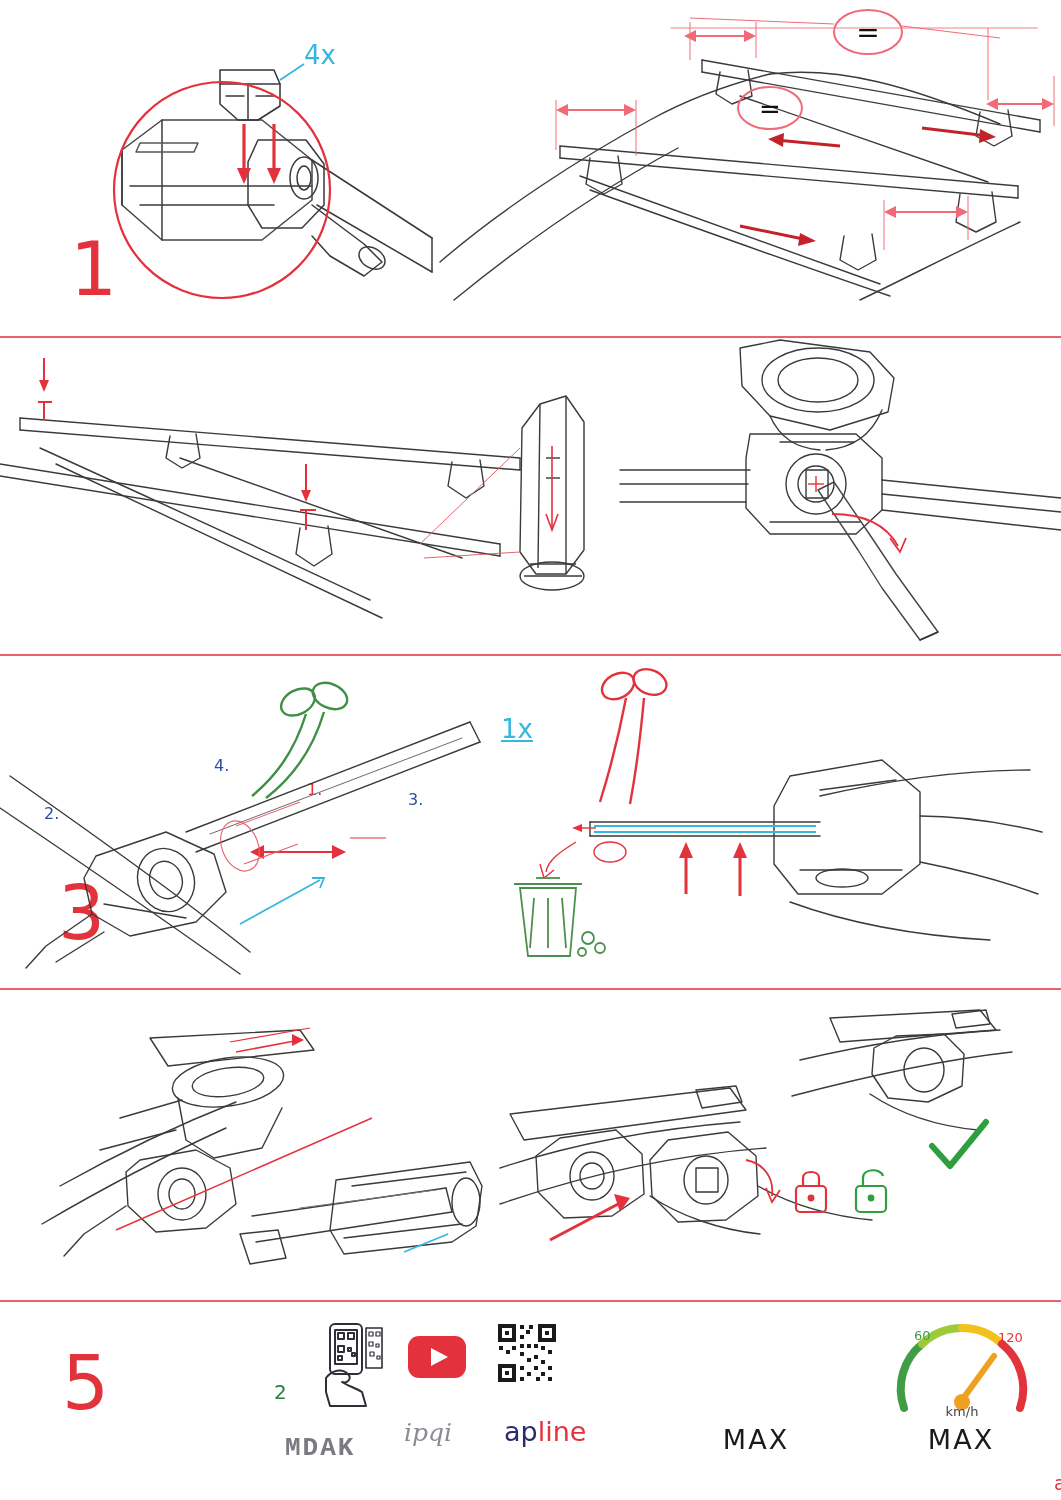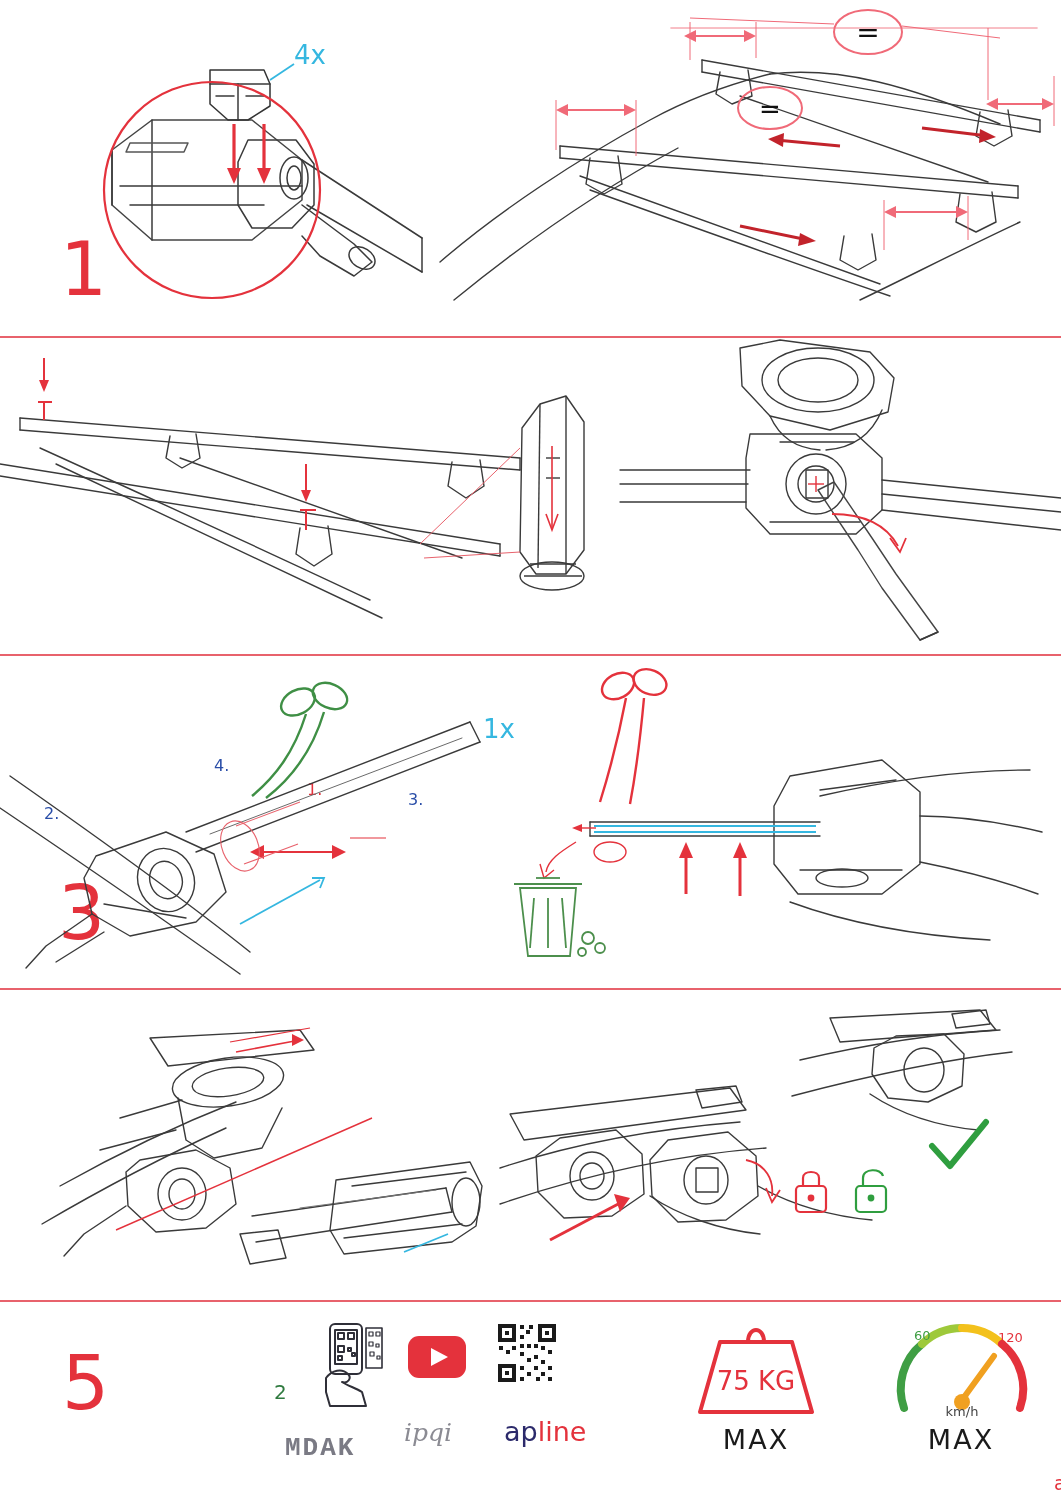--- a/index.html
+++ b/index.html
@@ -32,21 +32,21 @@
   .rule.r1 { top: 336px; }
   .rule.r2 { top: 654px; }
   .rule.r3 { top: 988px; }
   .rule.r4 { top: 1300px; }
 
   
   .panel {
     position: absolute;
     box-sizing: border-box;
   }
-  .p1 { left: 2px;    top: 0;    width: 440px; height: 336px; }
+  .p1 { left: 12px;    top: 0;    width: 440px; height: 336px; }
   .p2 { left: 440px; top: 0;   width: 621px; height: 336px; }
   .p3 { left: 0;    top: 338px; width: 620px; height: 316px; }
   .p4 { left: 620px; top: 338px; width: 441px; height: 316px; }
   .p5 { left: 0;    top: 656px; width: 490px; height: 332px; }
   .p6 { left: 490px; top: 656px; width: 571px; height: 332px; }
   .p7 { left: 0;    top: 990px; width: 500px; height: 310px; }
   .p8 { left: 500px; top: 990px; width: 561px; height: 310px; }
 
   
   .stepnum {
@@ -359,21 +359,21 @@
         <path d="M306 126 L306 158"></path>
         <path d="M301 152 L306 164 L311 152 Z" stroke="none"></path>
         <path d="M300 172 L316 172"></path>
         <path d="M306 172 L306 192"></path>
       </g>
     </svg>
     <div class="small-label" style="left:307px; top:442px; color:#e4323c;">1.</div>
     <div class="small-label" style="left:44px; top:466px;">2.</div>
     <div class="small-label" style="left:408px; top:452px;">3.</div>
     <div class="small-label" style="left:214px; top:418px;">4.</div>
-    <div class="cyan-label" style="left:483px; top:376px;">1x</div>
+    <div class="cyan-label" style="left:501px; top:376px;text-decoration:underline;">1x</div>
     <div class="stepnum n3">3</div>
   </div>
 
   <div class="panel p4">
     <svg width="441" height="316" viewBox="0 0 441 316">
       <g fill="none" stroke="#3a3a3a" stroke-width="1.4" stroke-linejoin="round" stroke-linecap="round">
 
         <path d="M120 10 L160 2 L250 14 L274 40 L268 74 L210 92 L150 78 L122 48 Z"></path>
         <ellipse cx="198" cy="42" rx="56" ry="32"></ellipse>
         <ellipse cx="198" cy="42" rx="40" ry="22"></ellipse>
@@ -688,27 +688,20 @@
   <div class="logo-mdak">
     <span>MDAK</span>
   </div>
   <div class="logo-ipqi">
     <span>ipqi</span>
   </div>
   <div class="logo-apline">
     <span>ap</span><span class="l">line</span>
   </div>
 
-  <div class="weight-wrap">
-    <svg width="140" height="100" viewBox="0 0 140 100">
-      <path d="M34 24 L106 24 L126 94 L14 94 Z" fill="none" stroke="#e4323c" stroke-width="4" stroke-linejoin="round"></path>
-      <path d="M62 24 C62 8 78 8 78 24" fill="none" stroke="#e4323c" stroke-width="4"></path>
-      <text x="70" y="72" text-anchor="middle" font-family="DejaVu Sans" font-size="26" fill="#e4323c">75 KG</text>
-    </svg>
-  </div>
   <div class="weight-label">MAX</div>
 
   <div class="speed-wrap">
     <svg width="150" height="104" viewBox="0 0 150 104">
       <path d="M18 92 A58 58 0 0 1 36 28" fill="none" stroke="#3f9e44" stroke-width="8" stroke-linecap="round"></path>
       <path d="M36 28 A58 58 0 0 1 76 12" fill="none" stroke="#9ec93a" stroke-width="8" stroke-linecap="round"></path>
       <path d="M76 12 A58 58 0 0 1 116 28" fill="none" stroke="#f3c11c" stroke-width="8" stroke-linecap="round"></path>
       <path d="M116 28 A58 58 0 0 1 134 92" fill="none" stroke="#e4323c" stroke-width="8" stroke-linecap="round"></path>
       <text x="28" y="24" font-family="DejaVu Sans" font-size="13" fill="#3f9e44">60</text>
       <text x="112" y="26" font-family="DejaVu Sans" font-size="13" fill="#e4323c">120</text>

